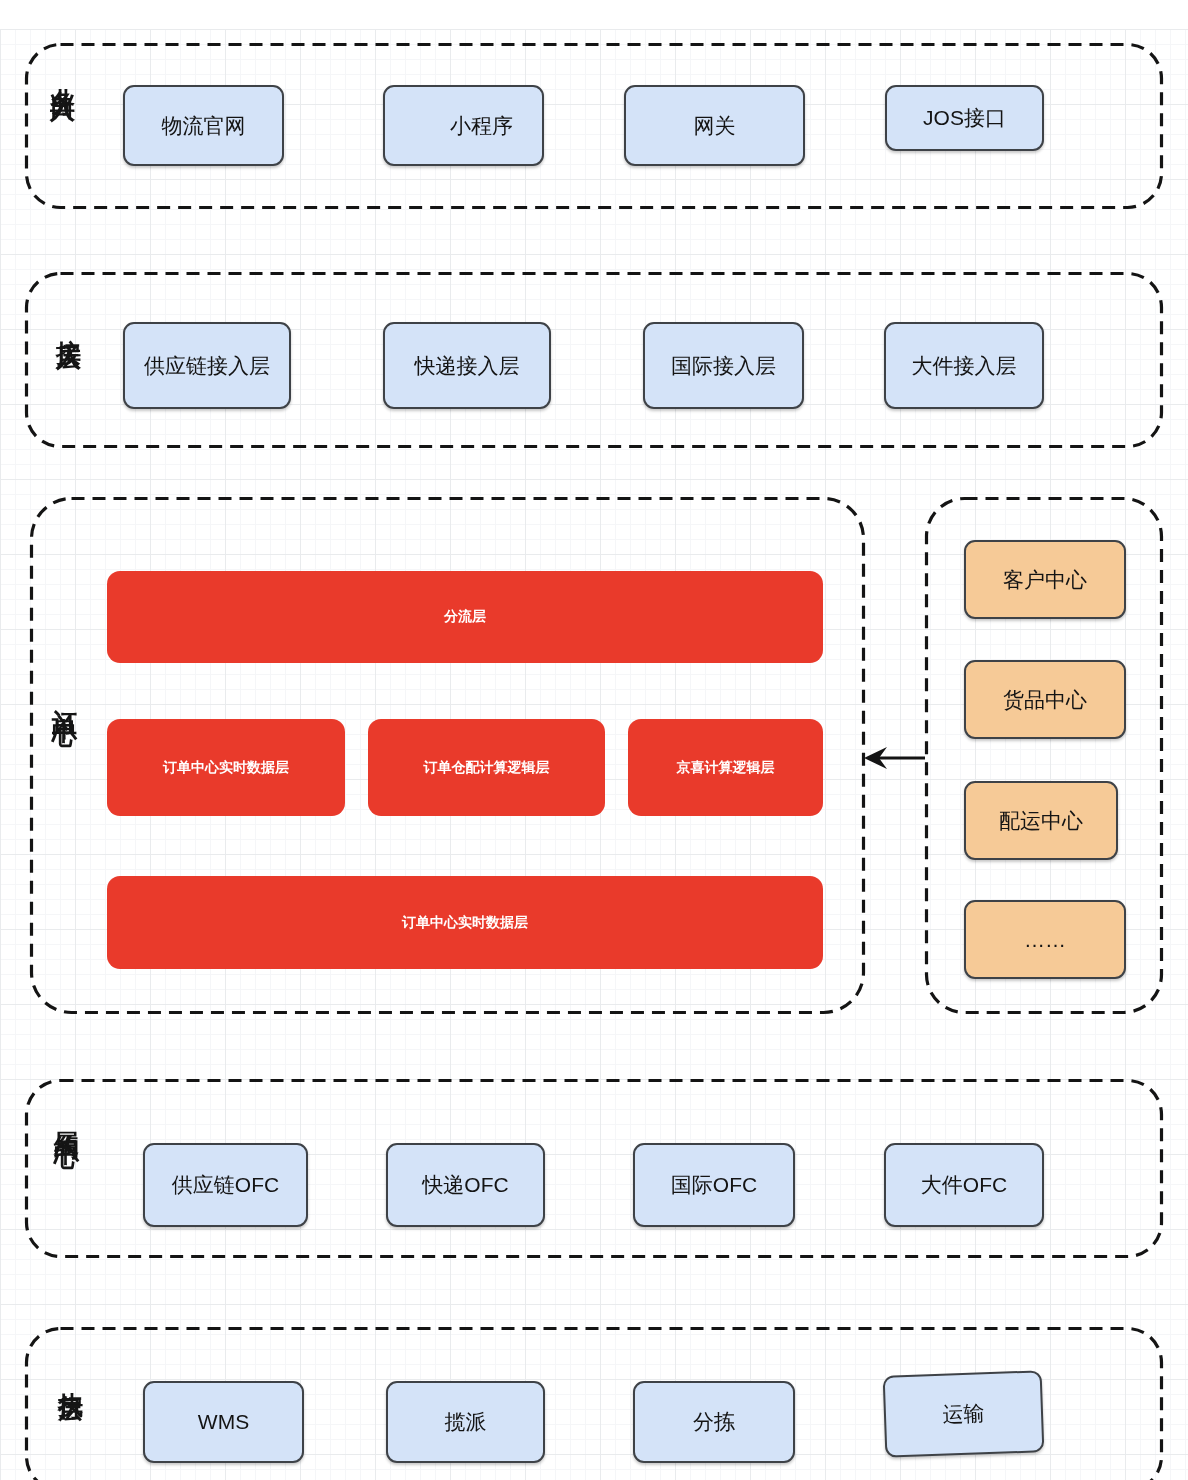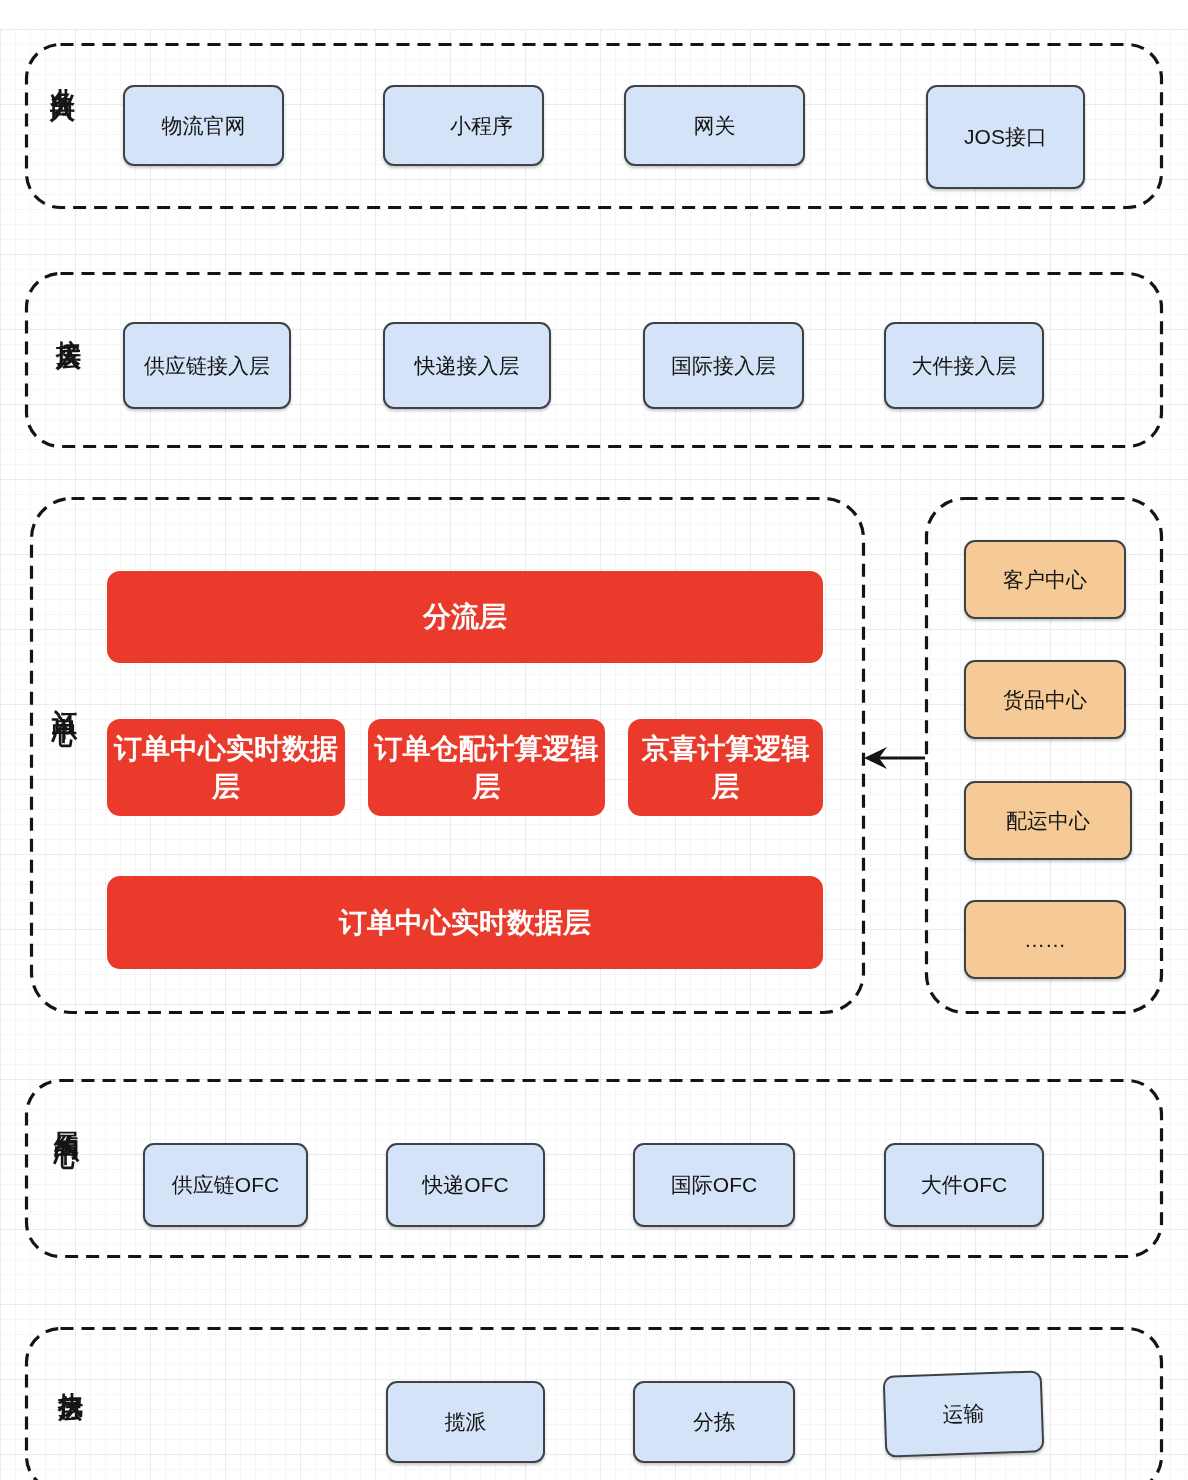--- a/index.html
+++ b/index.html
@@ -45,21 +45,21 @@
   .blue{background:#d4e3f8;}
   .orange{background:#f6ca97;text-align:center;}
   .redbox{
     position:absolute;
     display:flex;align-items:center;justify-content:center;
     box-sizing:border-box;
     background:#e93a2b;
     border-radius:13px;
     color:#ffffff;
     font-weight:bold;
-    font-size:28px;
+    font-size:14px;
     text-align:center;
     font-family:Liberation Serif, serif;
   }
   .tilt{transform:rotate(-2deg);}
 </style>
 </head>
 <body>
 
 <div class="canvas">
 
@@ -73,44 +73,45 @@
     <g>
       <line class="arrow-line" x1="925" y1="729" x2="877" y2="729"></line>
       <polygon class="arrow-head" points="864,729 887,718 879,729 887,740"></polygon>
     </g>
   </svg>
 
   <div class="vlabel" style="left:50px;top:38px;">业务入口</div>
   <div class="box blue" style="left:123px;top:56px;width:161px;height:81px;">物流官网</div>
   <div class="box blue" style="left:383px;top:56px;width:161px;height:81px;padding-left:36px;">小程序</div>
   <div class="box blue" style="left:624px;top:56px;width:181px;height:81px;">网关</div>
-  <div class="box blue" style="left:926px;top:56px;width:159px;height:104px;">JOS接口</div>
+  <div class="box blue" style="left:885px;top:56px;width:159px;height:66px;">JOS接口</div>
 
   <div class="vlabel" style="left:56px;top:290px;">接入层</div>
   <div class="box blue" style="left:123px;top:293px;width:168px;height:87px;">供应链接入层</div>
   <div class="box blue" style="left:383px;top:293px;width:168px;height:87px;">快递接入层</div>
   <div class="box blue" style="left:643px;top:293px;width:161px;height:87px;">国际接入层</div>
   <div class="box blue" style="left:884px;top:293px;width:160px;height:87px;">大件接入层</div>
 
   <div class="vlabel" style="left:52px;top:660px;">订单中心</div>
   <div class="redbox" style="left:107px;top:542px;width:716px;height:92px;">分流层</div>
   <div class="redbox" style="left:107px;top:690px;width:238px;height:97px;">订单中心实时数据层</div>
   <div class="redbox" style="left:368px;top:690px;width:237px;height:97px;">订单仓配计算逻辑层</div>
   <div class="redbox" style="left:628px;top:690px;width:195px;height:97px;">京喜计算逻辑层</div>
   <div class="redbox" style="left:107px;top:847px;width:716px;height:93px;">订单中心实时数据层</div>
 
   <div class="box orange" style="left:964px;top:511px;width:162px;height:79px;">客户中心</div>
   <div class="box orange" style="left:964px;top:631px;width:162px;height:79px;">货品中心</div>
-  <div class="box orange" style="left:964px;top:752px;width:168px;height:79px;">配运中心</div>
+  <div class="box orange" style="left:964px;top:752px;width:154px;height:79px;">配运中心</div>
   <div class="box orange" style="left:964px;top:871px;width:162px;height:79px;">……</div>
 
   <div class="vlabel" style="left:54px;top:1082px;">履约中心</div>
   <div class="box blue" style="left:143px;top:1114px;width:165px;height:84px;">供应链OFC</div>
   <div class="box blue" style="left:386px;top:1114px;width:159px;height:84px;">快递OFC</div>
   <div class="box blue" style="left:633px;top:1114px;width:162px;height:84px;">国际OFC</div>
   <div class="box blue" style="left:884px;top:1114px;width:160px;height:84px;">大件OFC</div>
 
   <div class="vlabel" style="left:58px;top:1342px;">执行层</div>
+  <div class="box blue" style="left:143px;top:1352px;width:161px;height:82px;">WMS</div>
   <div class="box blue" style="left:386px;top:1352px;width:159px;height:82px;">揽派</div>
   <div class="box blue" style="left:633px;top:1352px;width:162px;height:82px;">分拣</div>
   <div class="box blue tilt" style="left:884px;top:1344px;width:159px;height:82px;">运输</div>
 
 </div>
 
 </body></html>

